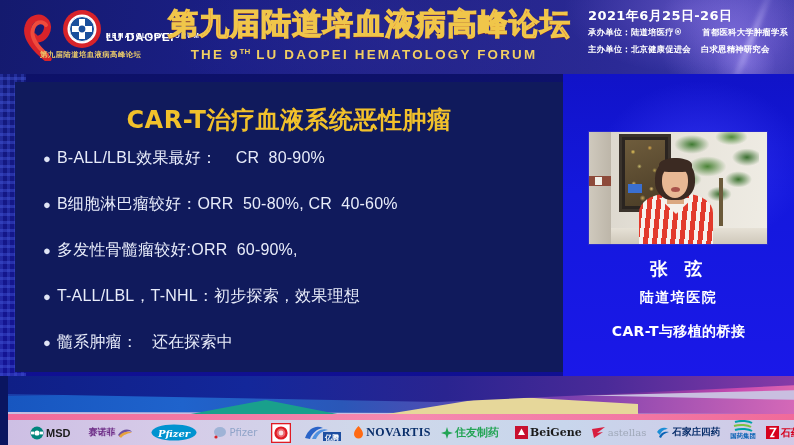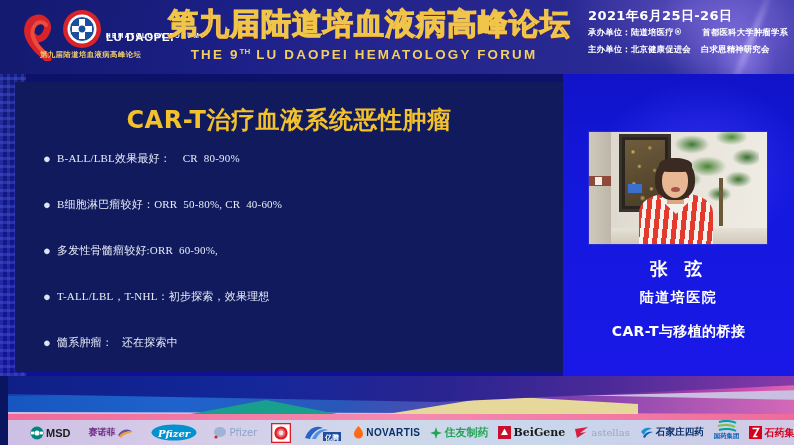--- a/index.html
+++ b/index.html
@@ -77,22 +77,22 @@
   
   .slide { position:absolute; left:15px; top:8px; width:548px; height:290px;
     background:#101a5c; overflow:hidden; }
   .slide-title { position:absolute; left:0; top:22px; width:548px; text-align:center;
     font-size:24px; font-weight:bold; color:#f2c12b; letter-spacing:.5px;
     white-space:nowrap; font-family:"DejaVu Sans","Liberation Sans",sans-serif; }
   .bullets { position:absolute; left:22px; top:66px; width:510px; }
   .bullet { display:flex; align-items:flex-start; height:46px; }
   .bdot { width:20px; flex:0 0 20px; color:#dfe4f5; font-size:13px; line-height:20px;
     text-align:center; padding-top:1px; }
-  .btxt { color:#e8ecfa; font-size:11px; line-height:20px; white-space:pre;
-    font-family:Liberation Serif, serif; letter-spacing:.2px; }
+  .btxt { color:#e8ecfa; font-size:16px; line-height:20px; white-space:pre;
+    font-family:Liberation Sans, sans-serif; letter-spacing:.2px; }
 
   
   .panel { position:absolute; left:563px; top:0; width:231px; height:302px;
     background:linear-gradient(180deg,#1113c8 0%,#1418dd 40%,#1a18e8 100%); }
   .panel-glow { position:absolute; left:0; top:0; width:231px; height:302px;
     background:radial-gradient(ellipse 150px 120px at 60% 30%, rgba(70,70,255,.55), rgba(10,10,180,0) 70%); }
   .video { position:absolute; left:25px; top:57px; width:180px; height:114px;
     overflow:hidden; background:#c9c3b8; border:1px solid #2a2ad0; }
   .v-wall { position:absolute; inset:0; background:linear-gradient(95deg,#d9d4ca 0%,#e7e3da 45%,#efece4 100%); }
   .v-doorL { position:absolute; left:0; top:0; width:22px; height:114px;
@@ -339,31 +339,31 @@
           <path d="M9 15 C13 6 20 4 25 6 C19 7 15 10 13 15 Z" fill="#4f90e0"></path>
           <rect x="20" y="8" width="18" height="9" fill="#1d4ea0"></rect>
           <text x="29" y="15.5" text-anchor="middle" font-family="DejaVu Sans, sans-serif" font-size="7" font-weight="bold" fill="#ffffff">亿腾</text>
         </svg>
       </div>
 
       <div class="f-logo" style="margin-left:10px">
         <svg class="f-ic" width="11" height="13" viewBox="0 0 11 13">
           <path d="M5.5 0 C3 3 1 5 1 8 A4.5 4.5 0 0 0 10 8 C10 5 8 3 5.5 0Z" fill="#ff6a13"></path>
         </svg>
-        <span style="color:#0a2f6b;font-size:10px;font-family:Liberation Sans, sans-serif;letter-spacing:.4px">NOVARTIS</span>
+        <span style="color:#0a2f6b;font-size:12px;font-family:Liberation Serif, serif;letter-spacing:.4px">NOVARTIS</span>
       </div>
 
       <div class="f-logo" style="margin-left:10px">
         <svg class="f-ic" width="12" height="12" viewBox="0 0 12 12">
           <path d="M6 0 L7.4 4.6 L12 6 L7.4 7.4 L6 12 L4.6 7.4 L0 6 L4.6 4.6Z" fill="#23a455"></path>
         </svg>
         <span style="color:#23a455;font-size:11px">住友制药</span>
       </div>
 
-      <div class="f-logo" style="margin-left:10px">
+      <div class="f-logo" style="margin-left:16px">
         <svg class="f-ic" width="13" height="13" viewBox="0 0 13 13">
           <rect width="13" height="13" fill="#c8102e"></rect>
           <path d="M3 9 L6.5 2.6 L10 9Z" fill="#ffffff"></path>
         </svg>
         <span style="color:#1a1a1a;font-size:11px;font-family:'DejaVu Serif',serif">BeiGene</span>
       </div>
 
       <div class="f-logo" style="margin-left:10px">
         <svg class="f-ic" width="14" height="12" viewBox="0 0 14 12">
           <path d="M0 2 L13 0 L5 6 L11 5 L2 11Z" fill="#d81e3f"></path>

